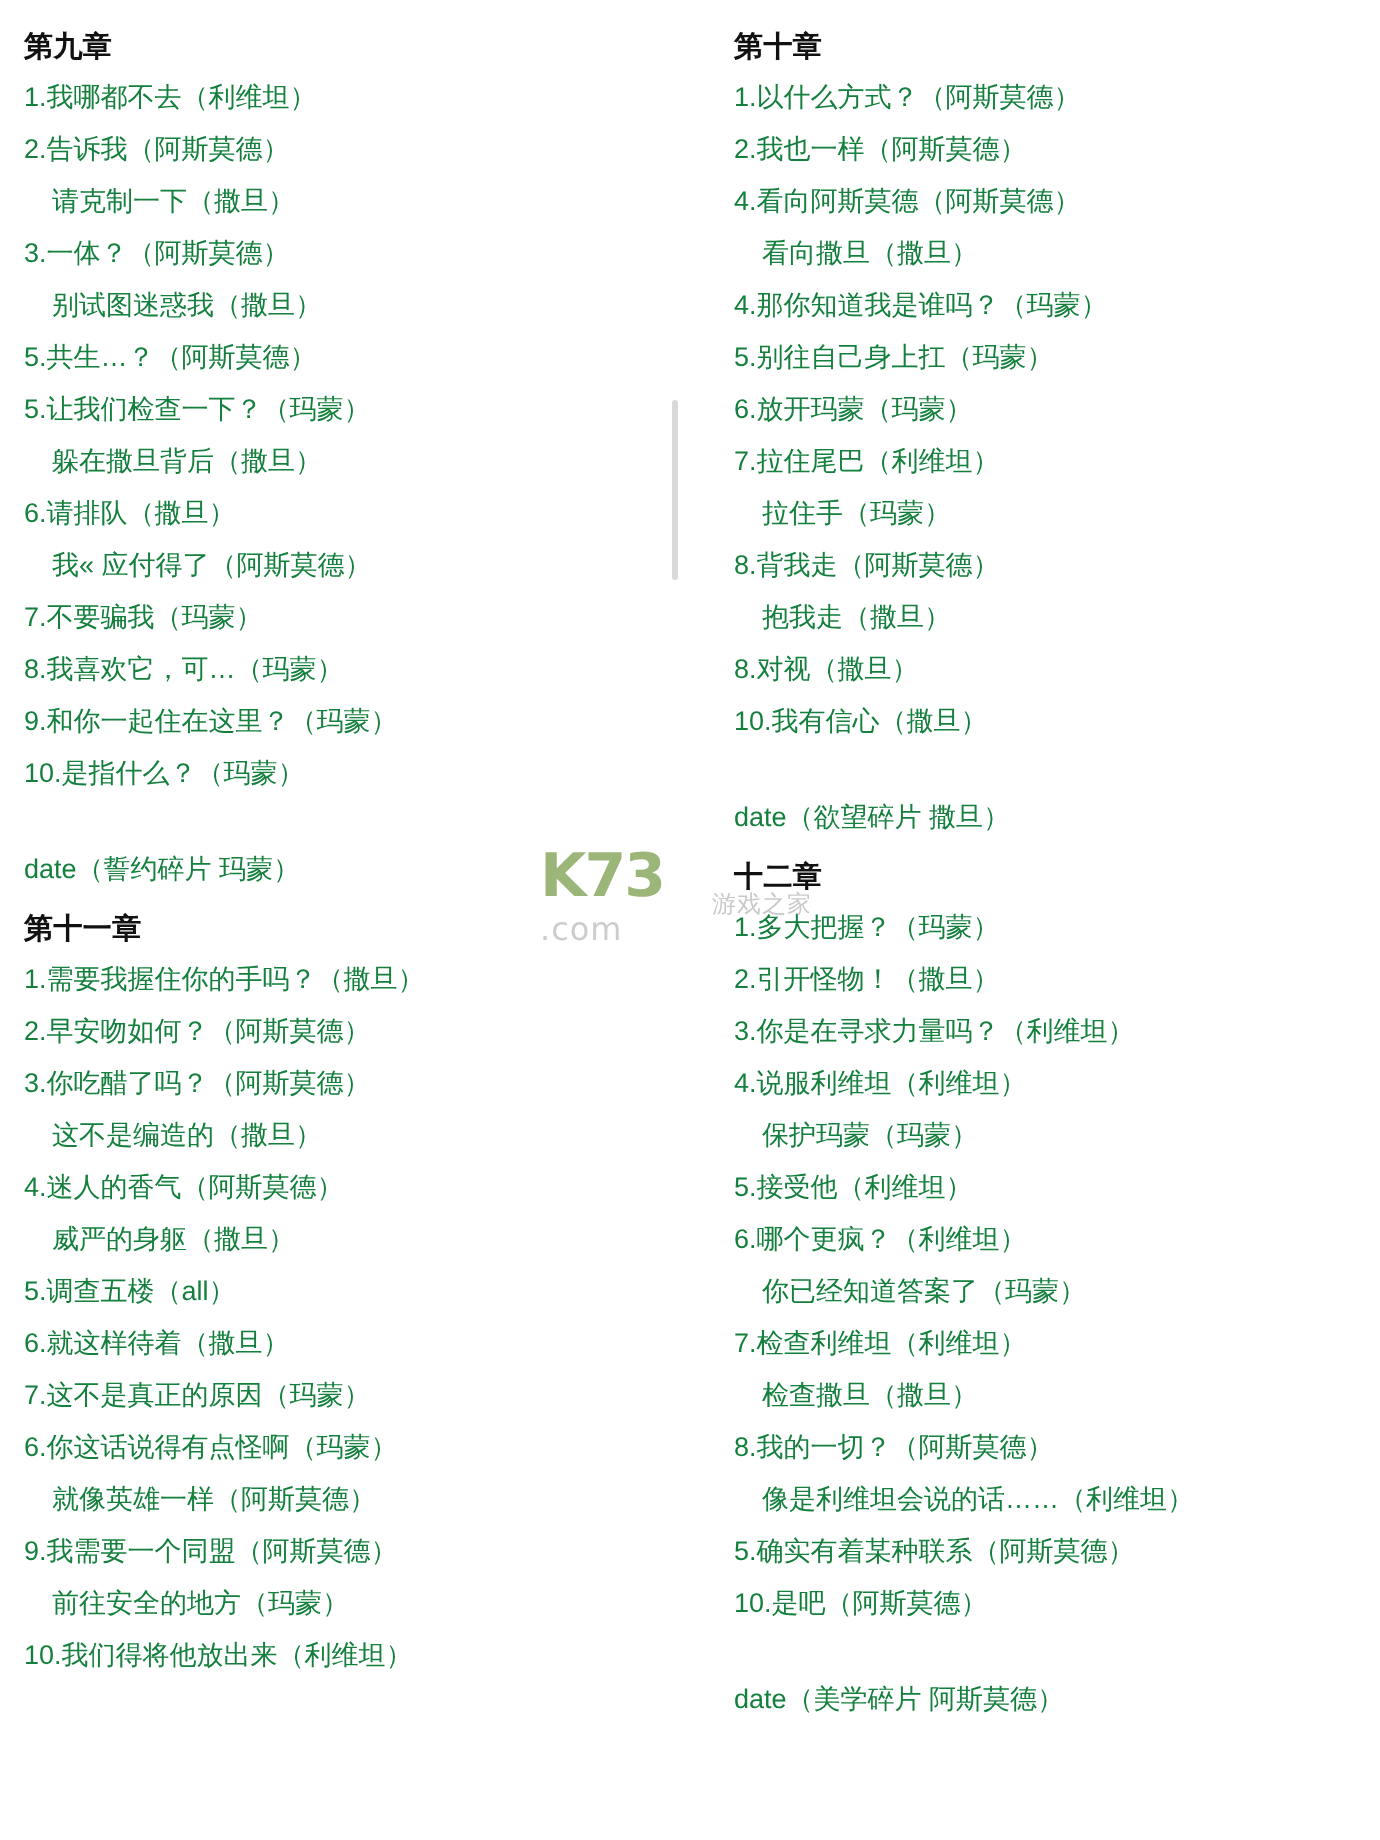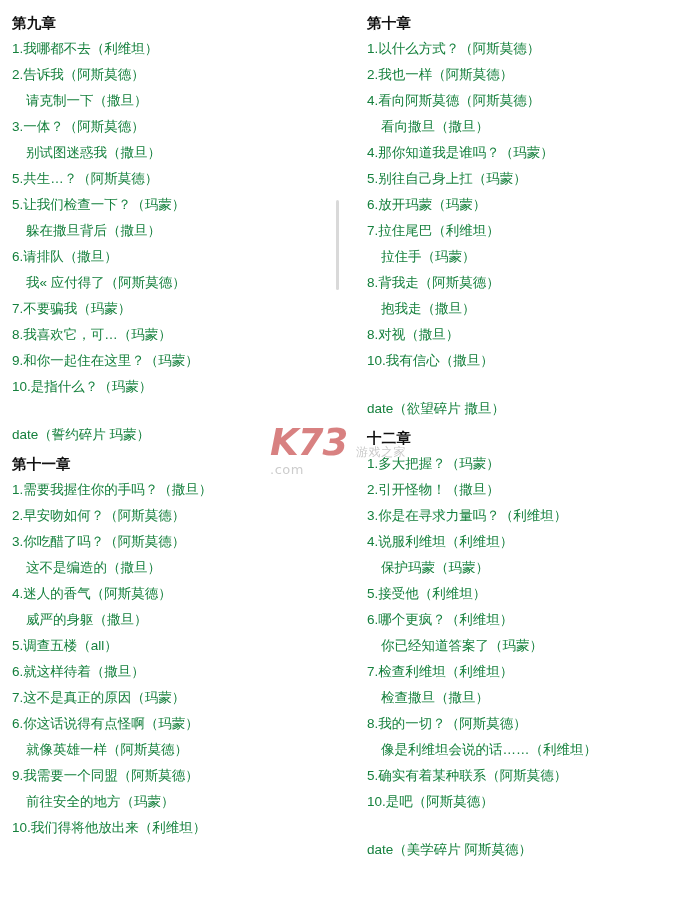--- a/index.html
+++ b/index.html
@@ -62,30 +62,29 @@
     left: 270px;
     top: 424px;
     width: 150px;
     height: 48px;
     pointer-events: none;
     opacity: 0.55;
   }
   .wm-text {
     font-family: "DejaVu Sans", sans-serif;
     font-weight: 700;
-    font-size: 37px;
-    color: #b91c1c;
+    font-size: 30px;
+    color: #4d7c0f;
     letter-spacing: -1px;
     line-height: 1;
     text-shadow: 0 1px 0 #fff;
-    font-style: italic;
   }
   .wm-sub {
     font-family: "DejaVu Sans", sans-serif;
-    font-size: 13px;
+    font-size: 16px;
     color: #a3a3a3;
     letter-spacing: 0.5px;
     margin-top: 1px;
   }
   .wm-slash {
     position: absolute;
     left: 2px; top: 2px;
     width: 96px; height: 34px;
     border-left: 3px solid #9a9a9a;
     transform: skewX(-18deg);

